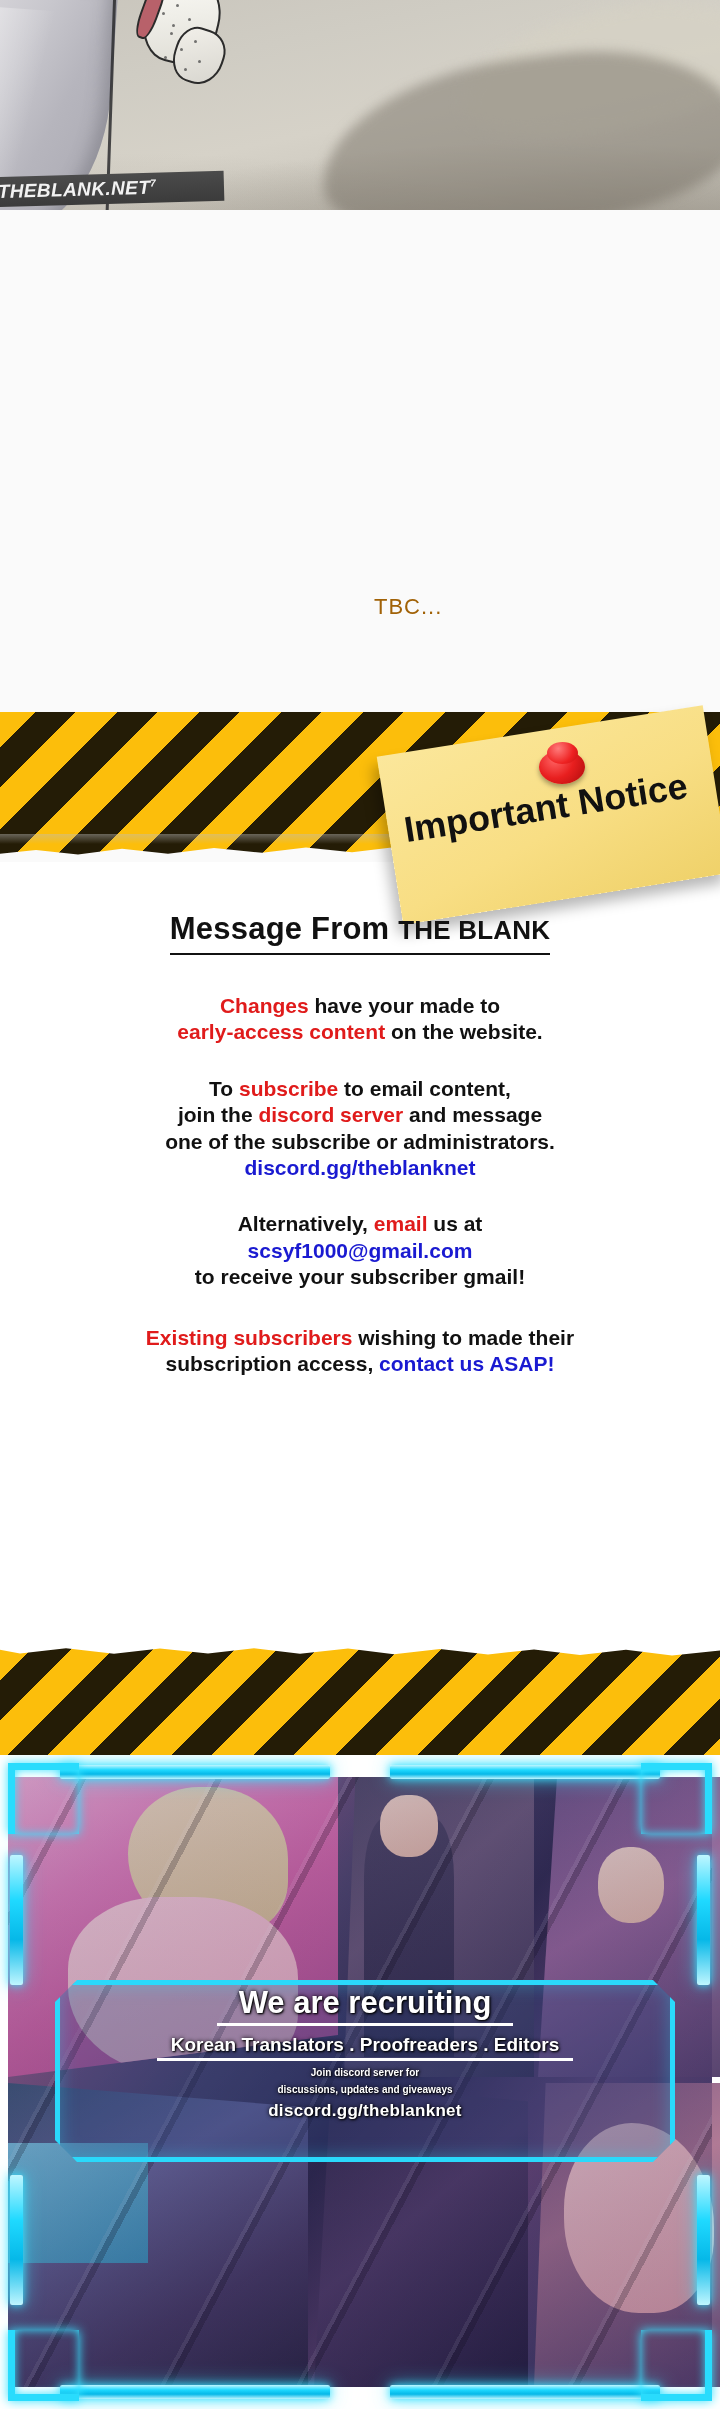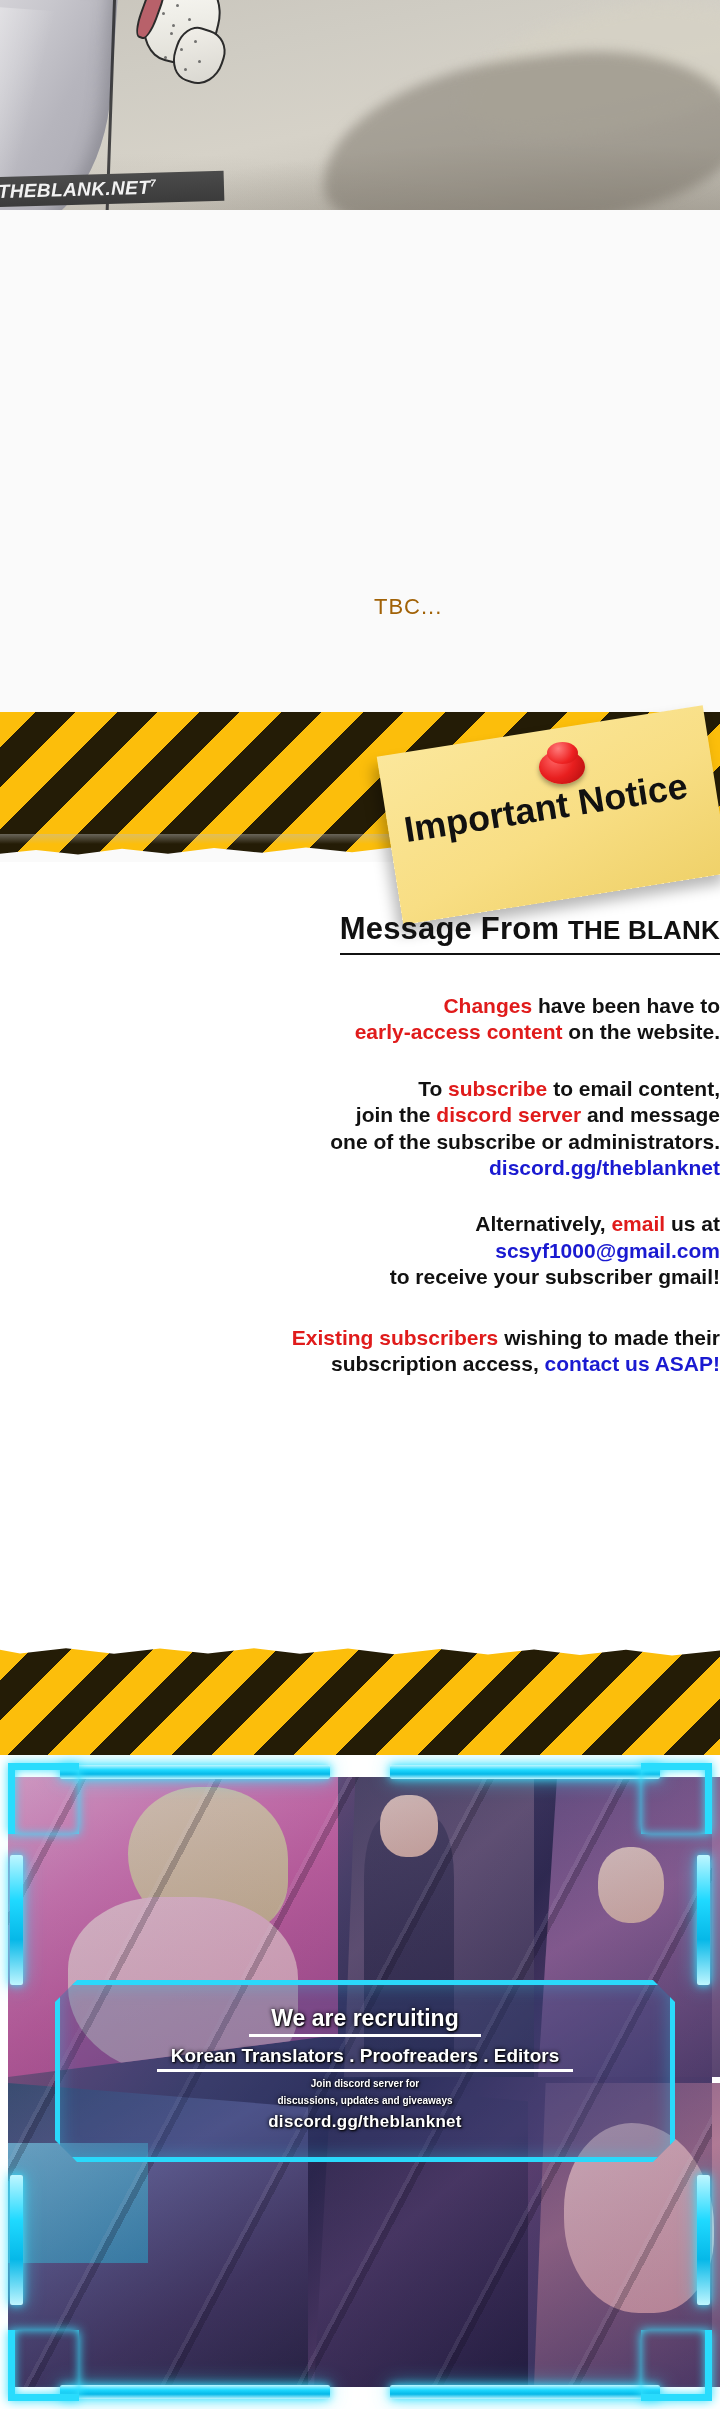--- a/index.html
+++ b/index.html
@@ -72,21 +72,21 @@
   .note span{position:absolute;left:16px;top:56px;font-size:36px;font-weight:700;
      color:#111;white-space:nowrap;font-family:"Liberation Sans",sans-serif;}
   .pin{position:absolute;left:539px;top:742px;width:46px;height:42px;z-index:5;}
   .pin .cap{position:absolute;left:0;top:8px;width:46px;height:34px;border-radius:50%;
      background:radial-gradient(circle at 34% 28%,#ff6464 0%,#e81f1f 48%,#ad0b0b 100%);
      box-shadow:0 3px 5px rgba(0,0,0,.35);}
   .pin .top{position:absolute;left:8px;top:0;width:31px;height:22px;border-radius:50%;
      background:radial-gradient(circle at 36% 30%,#ff7b7b 0%,#ee2222 60%,#c41010 100%);}
 
   
-  .msg{position:absolute;left:0;top:910px;width:720px;text-align:right;color:#111;}
+  .msg{position:absolute;left:0;top:910px;width:720px;text-align:center;color:#111;}
   .msg h1{margin:0;padding:0 0 4px;font-size:31px;font-weight:700;letter-spacing:.2px;
      display:inline-block;border-bottom:2px solid #111;line-height:1.25;}
   .msg h1 .small{font-size:26px;}
   .msg p{margin:0;font-size:21px;line-height:1.26;font-weight:700;}
   .blk-a{margin-top:38px !important;}
   .blk-b{margin-top:30px !important;}
   .blk-c{margin-top:30px !important;}
   .blk-d{margin-top:34px !important;}
   .red{color:#e01b1b;}
   .blue{color:#1a1ad1;}
@@ -158,21 +158,21 @@
   .nc-bl{left:8px;bottom:8px;border-right:none;border-top:none;}
   .nc-br{right:8px;bottom:8px;border-left:none;border-top:none;}
 
   
   .rbox{position:absolute;left:55px;top:225px;width:610px;height:172px;
      border:5px solid #2ad9fb;border-radius:4px;
      box-shadow:0 0 12px rgba(42,217,251,.8),inset 0 0 18px rgba(42,217,251,.35);
      background:rgba(40,70,130,.28);
      clip-path:polygon(22px 0,calc(100% - 22px) 0,100% 22px,100% calc(100% - 22px),calc(100% - 22px) 100%,22px 100%,0 calc(100% - 22px),0 22px);
      text-align:center;color:#fff;}
-  .rbox .l1{margin-top:20px;font-size:23px;font-weight:700;
+  .rbox .l1{margin-top:0;font-size:31px;font-weight:700;
      text-shadow:0 0 4px rgba(0,0,0,.95),1px 1px 2px #000;display:inline-block;
      border-bottom:3px solid #fff;padding:0 22px 2px;}
   .rbox .l2{margin-top:8px;font-size:19px;font-weight:700;
      text-shadow:0 0 4px rgba(0,0,0,.95),1px 1px 2px #000;display:inline-block;
      border-bottom:3px solid #fff;padding:0 14px 2px;}
   .rbox .l3,.rbox .l4{margin-top:6px;font-size:10px;font-weight:700;
      text-shadow:0 0 4px rgba(0,0,0,.95),1px 1px 2px #000;}
   .rbox .l5{margin-top:6px;font-size:17px;font-weight:700;letter-spacing:.3px;
      text-shadow:0 0 4px rgba(0,0,0,.95),1px 1px 2px #000;}
 </style>
@@ -222,21 +222,21 @@
   </div>
   <div class="pin">
     <div class="cap"></div>
     <div class="top"></div>
   </div>
 
   <div class="msg">
     <h1><span>Message From </span><span class="small">THE BLANK</span></h1>
     <div id="paras">
         <div>
-          <p class="blk-a"><span class="red">Changes</span><span> have been have to</span></p>
+          <p class="blk-a"><span class="red">Changes</span><span> have your made to</span></p>
           <p><span class="red">early-access content</span><span> on the website.</span></p>
         </div>
         <div>
           <p class="blk-b"><span>To </span><span class="red">subscribe</span><span> to email content,</span></p>
           <p><span>join the </span><span class="red">discord server</span><span> and message</span></p>
           <p><span>one of the subscribe or administrators.</span></p>
           <p><span class="blue">discord.gg/theblanknet</span></p>
         </div>
         <div>
           <p class="blk-c"><span>Alternatively, </span><span class="red">email</span><span> us at</span></p>

